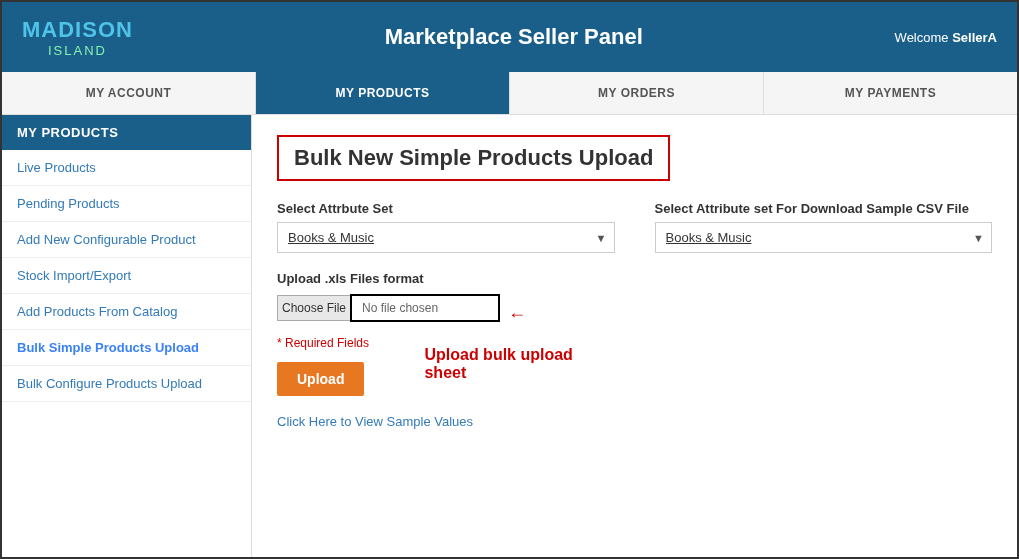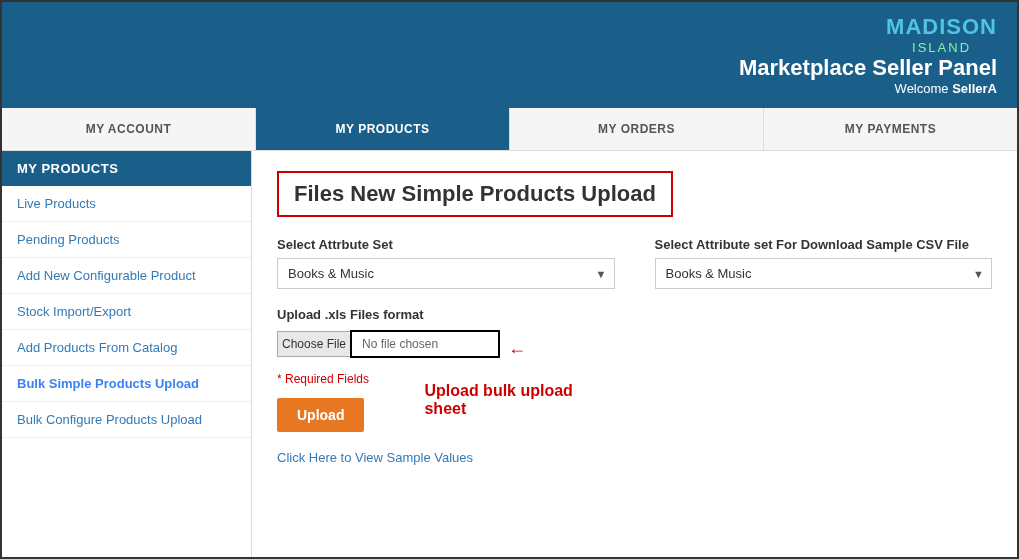--- a/index.html
+++ b/index.html
@@ -11,25 +11,24 @@
       background: #fff;
       border: 2px solid #333;
       display: flex;
       flex-direction: column;
     }
 
     
     .header {
       background: #1a5f8a;
       display: flex;
-      align-items: flex-end;
+      align-items: center;
       justify-content: space-between;
-      padding: 12px 20px;
+      padding: 4px 20px;
       min-height: 70px;
-      flex-direction: column;
     }
     .logo-area {
       display: flex;
       flex-direction: column;
       align-items: center;
     }
     .logo-madison {
       font-size: 22px;
       font-weight: bold;
       color: #4fc3e8;
@@ -146,20 +145,21 @@
     }
     .form-select {
       width: 100%;
       padding: 7px 30px 7px 10px;
       border: 1px solid #ccc;
       background: #fff;
       font-size: 13px;
       color: #333;
       appearance: none;
       cursor: pointer;
+      text-decoration: underline;
     }
     .select-arrow {
       position: absolute;
       right: 8px;
       top: 50%;
       transform: translateY(-50%);
       pointer-events: none;
       color: #555;
       font-size: 11px;
     }
@@ -275,21 +275,21 @@
       <div class="sidebar-item">Live Products</div>
       <div class="sidebar-item">Pending Products</div>
       <div class="sidebar-item">Add New Configurable Product</div>
       <div class="sidebar-item">Stock Import/Export</div>
       <div class="sidebar-item">Add Products From Catalog</div>
       <div class="sidebar-item active">Bulk Simple Products Upload</div>
       <div class="sidebar-item">Bulk Configure Products Upload</div>
     </div>
 
     <div class="content-panel">
-      <div class="page-title">Files New Simple Products Upload</div>
+      <div class="page-title">Bulk New Simple Products Upload</div>
 
       
       <div class="form-columns">
 
         <div class="form-col">
           <div class="field-label">Select Attrbute Set</div>
           <div class="select-wrapper">
             <select class="form-select">
               <option>Books &amp; Music</option>
               <option>Default</option>

